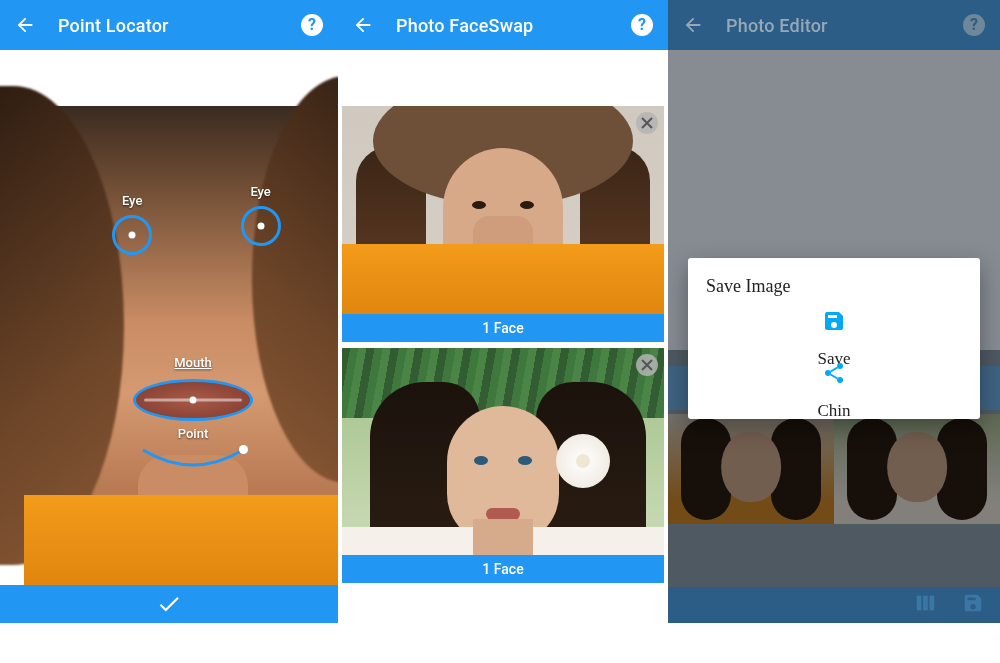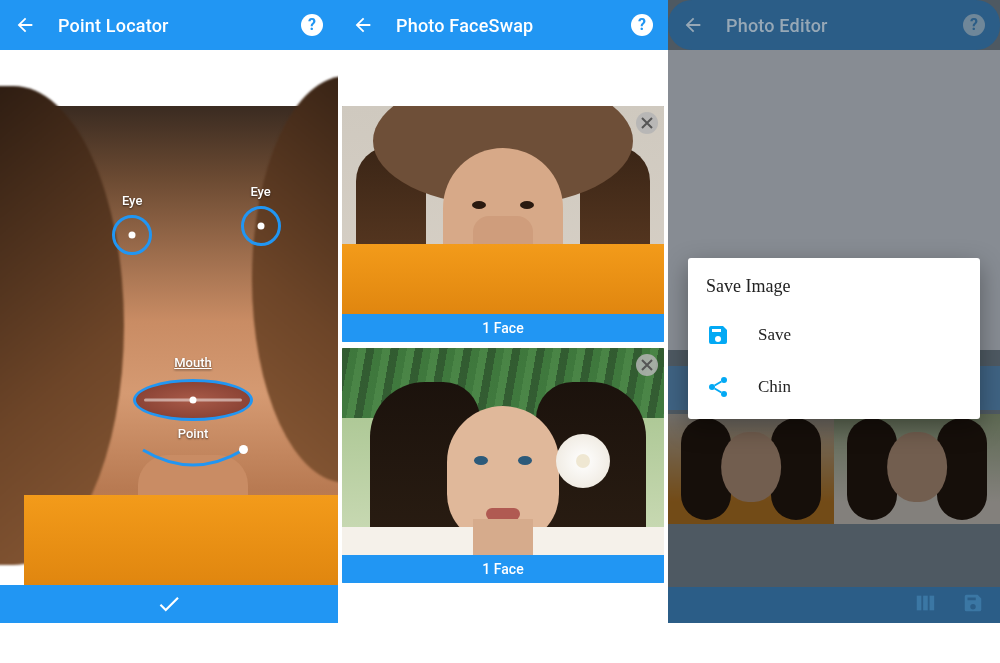--- a/index.html
+++ b/index.html
@@ -86,21 +86,21 @@
   .res.b{right:0;top:364px;width:50%;height:110px;}
   .res .bg{position:absolute;inset:0;}
   .res.a .bg{background:linear-gradient(180deg,#cfc9bf,#e0860f 80%);}
   .res.b .bg{background:linear-gradient(180deg,#a7c18e,#efe9df 80%);}
   .res .hairL{position:absolute;left:8%;top:4%;width:30%;height:92%;background:#2b1b10;border-radius:40px;}
   .res .hairR{position:absolute;right:8%;top:4%;width:30%;height:92%;background:#2b1b10;border-radius:40px;}
   .res .face{position:absolute;left:50%;top:16%;transform:translateX(-50%);width:36%;height:64%;background:#d7a988;border-radius:50%/55%;}
 
   .dialog{position:absolute;left:20px;right:20px;top:258px;background:#fff;border-radius:3px;box-shadow:0 8px 24px rgba(0,0,0,.35);padding:18px 18px 6px;font-family:Liberation Serif, serif;}
   .dialog h3{margin:0 0 12px;font-size:18px;font-weight:500;color:#222;}
-  .dlg-row{display:flex;align-items:center;gap:28px;height:52px;font-size:17px;color:#222;cursor:pointer;}
+  .dlg-row{display:flex;align-items:center;gap:16px;height:52px;font-size:17px;color:#222;cursor:pointer;flex-direction:column;}
   .dlg-row svg{display:block;}
 
   .bottombar{position:absolute;left:0;right:0;bottom:0;height:36px;background:#2b5d87;display:flex;align-items:center;justify-content:flex-end;gap:26px;padding:0 16px;}
   .bottombar .bicon{opacity:.9;}
 
 </style>
 </head>
 <body>
 
 <div class="screens">
@@ -225,21 +225,21 @@
         </div>
         <div class="caption">1 Face</div>
       </div>
     </div>
 
   </div>
 
   <div class="screen s-c">
     <div class="dim"></div>
 
-    <div class="topbar" style="position:relative;z-index:2;border-radius:24px;">
+    <div class="topbar" style="position:relative;z-index:2;">
       <span class="icon-btn back-icon">
         <svg width="22" height="22" viewBox="0 0 24 24">
             <path d="M20 11H7.8l5.6-5.6L12 4l-8 8 8 8 1.4-1.4L7.8 13H20z" fill="#97a8b6"></path>
           </svg>
       </span>
       <span class="title">Photo Editor</span>
       <span class="icon-btn help-icon">
         <svg width="24" height="24" viewBox="0 0 24 24">
             <circle cx="12" cy="12" r="11" fill="#6f8799"></circle>
             <text x="12" y="17" text-anchor="middle" font-size="16" font-weight="700" fill="#2b5d87">?</text>

